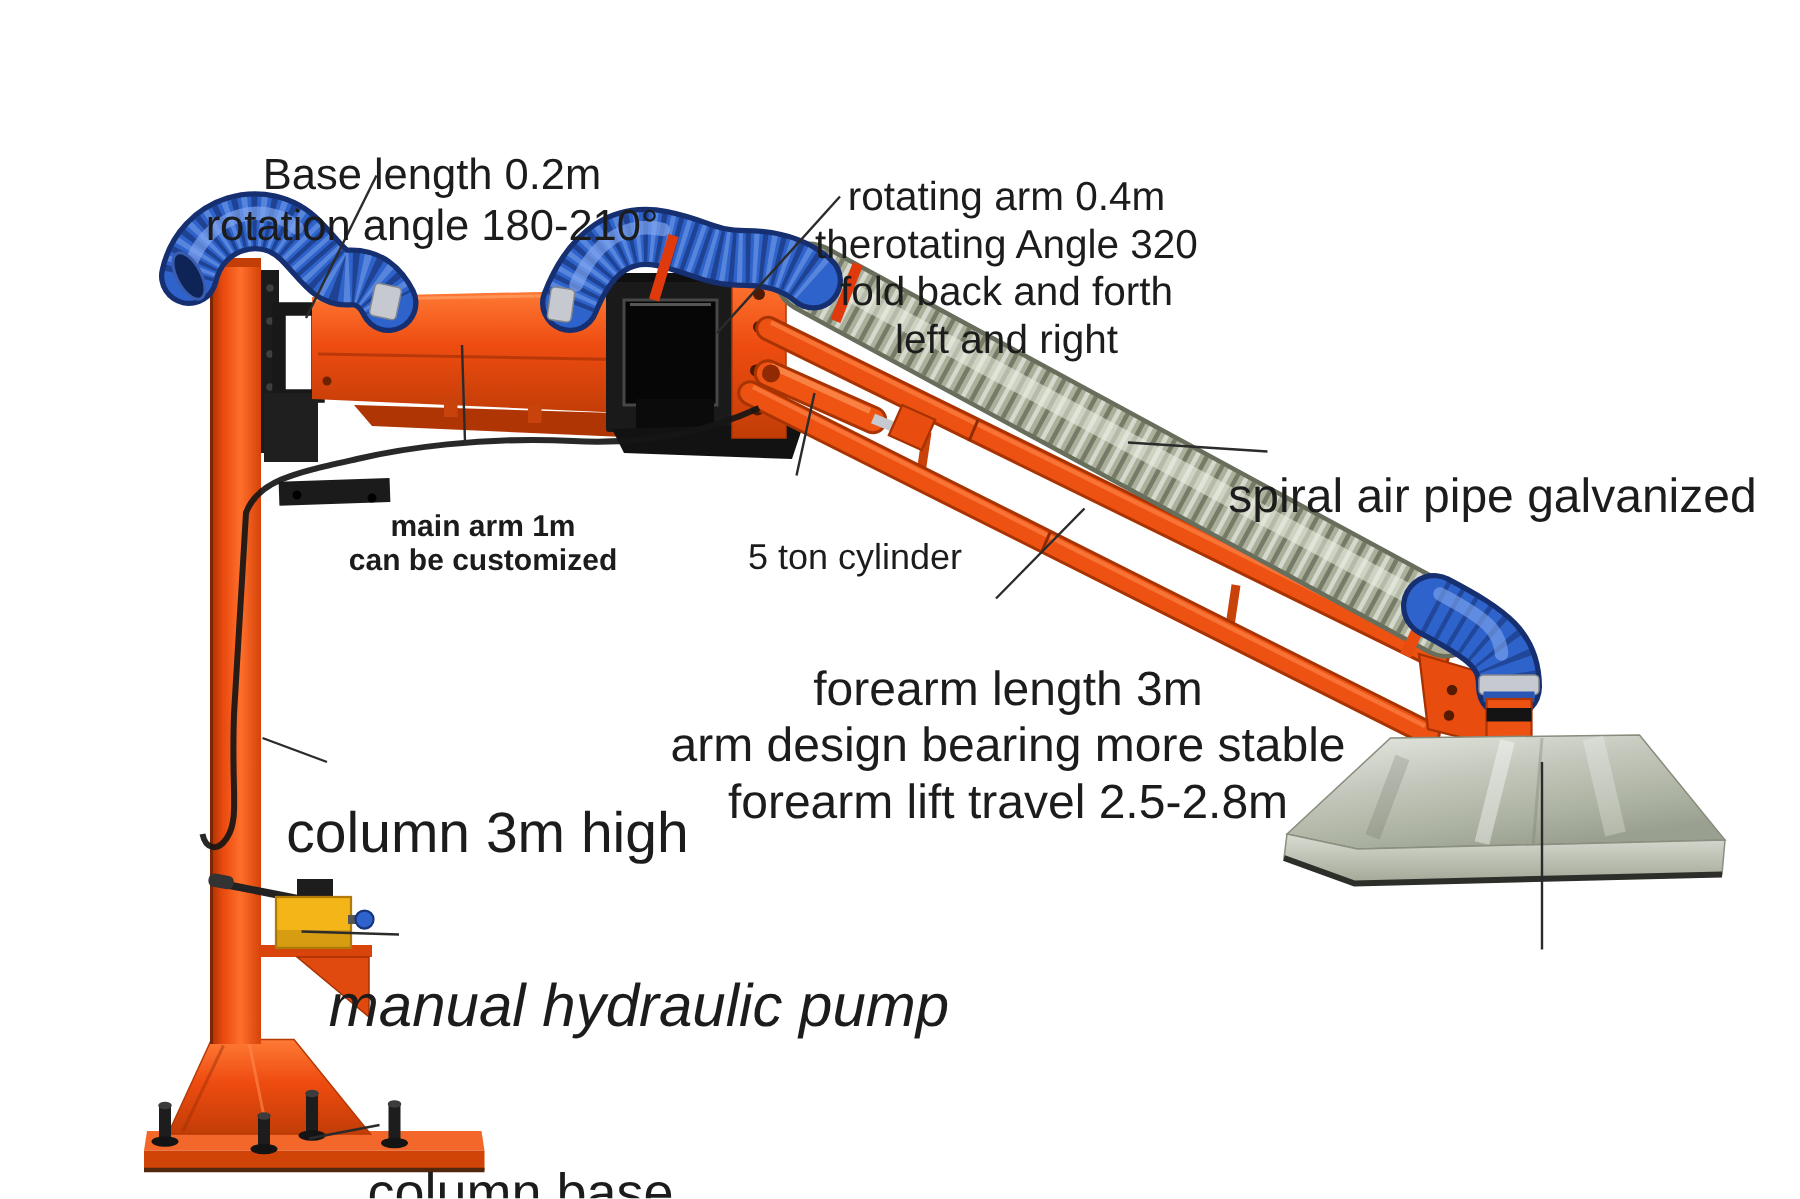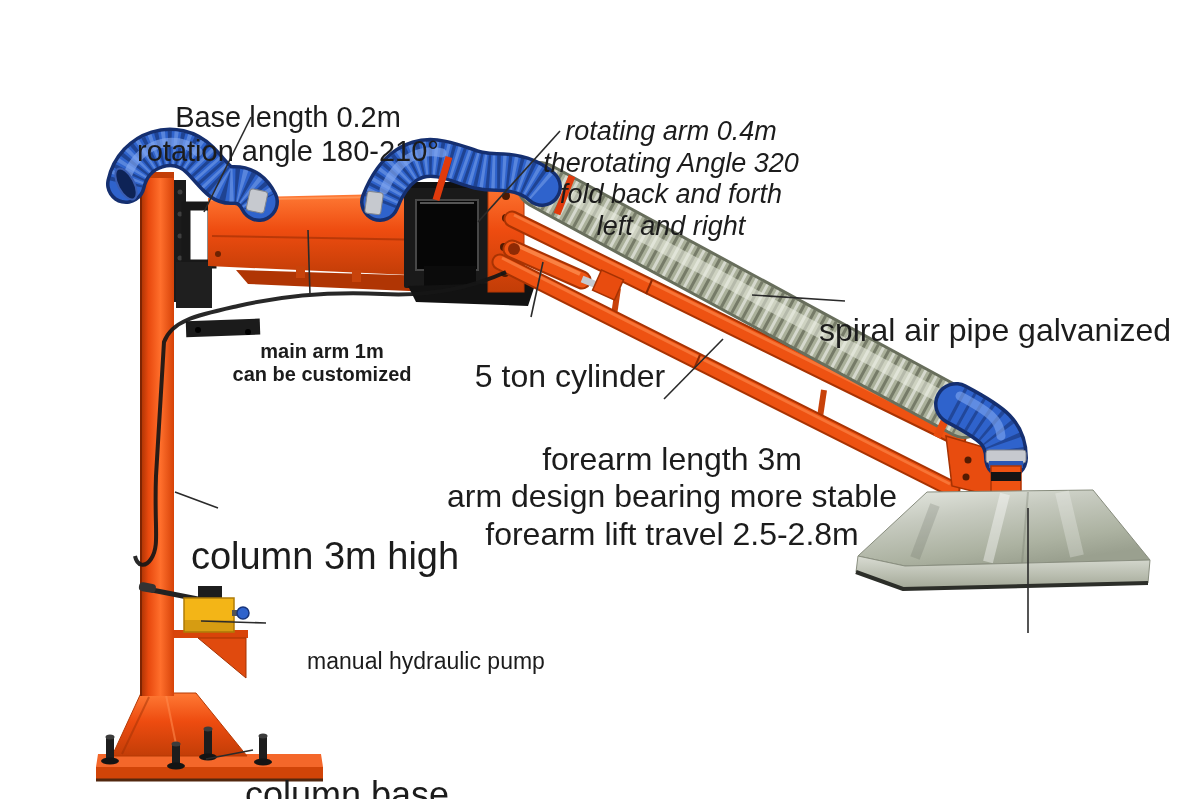--- a/index.html
+++ b/index.html
@@ -236,45 +236,45 @@
       <line x1="201" y1="621" x2="266" y2="623" stroke="#2b2b2b" stroke-width="1.6"></line>
       <line x1="206" y1="759" x2="253" y2="750" stroke="#2b2b2b" stroke-width="1.6"></line>
       <line x1="1028" y1="508" x2="1028" y2="633" stroke="#2b2b2b" stroke-width="1.6"></line>
     </svg>
 
 <div id="labels">
       <div class="label" style="left: 288px; top: 54px; font-size: 29px;">
         <span>Base length 0.2m</span>
         <span>rotation angle 180-210°</span>
       </div>
-      <div class="label" style="left: 671px; top: 69px; font-size: 27px; font-style: italic;">
+      <div class="label" style="left: 671px; top: 69px; font-size: 27px;">
         <span>rotating arm 0.4m</span>
         <span>therotating Angle 320</span>
         <span>fold back and forth</span>
         <span>left and right</span>
       </div>
       <div class="label" style="left: 322px; top: 293px; font-size: 20px; font-weight: bold;">
         <span>main arm 1m</span>
         <span>can be customized</span>
       </div>
-      <div class="label" style="left: 570px; top: 311px; font-size: 32px; text-align: right;">
+      <div class="label" style="left: 570px; top: 311px; font-size: 24px; text-align: right;">
         <span>5 ton cylinder</span>
       </div>
       <div class="label" style="left: 995px; top: 265px; font-size: 32px;">
         <span>spiral air pipe galvanized</span>
       </div>
       <div class="label" style="left: 672px; top: 394px; font-size: 32px;">
         <span>forearm length 3m</span>
         <span>arm design bearing more stable</span>
         <span>forearm lift travel 2.5-2.8m</span>
       </div>
       <div class="label" style="left: 325px; top: 487px; font-size: 38px;">
         <span>column 3m high</span>
       </div>
-      <div class="label" style="left: 426px; top: 601px; font-size: 23px;">
+      <div class="label" style="left: 426px; top: 601px; font-size: 40px; font-style: italic;">
         <span>manual hydraulic pump</span>
       </div>
       <div class="label" style="left: 347px; top: 727px; font-size: 36px;">
         <span>column base</span>
       </div>
     </div>
 
 </div>
 
 </body></html>

